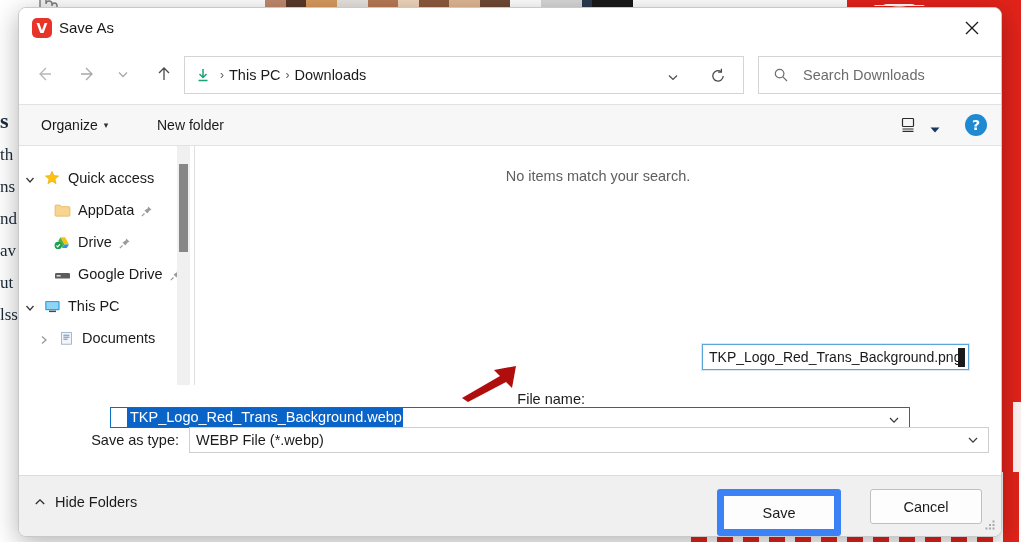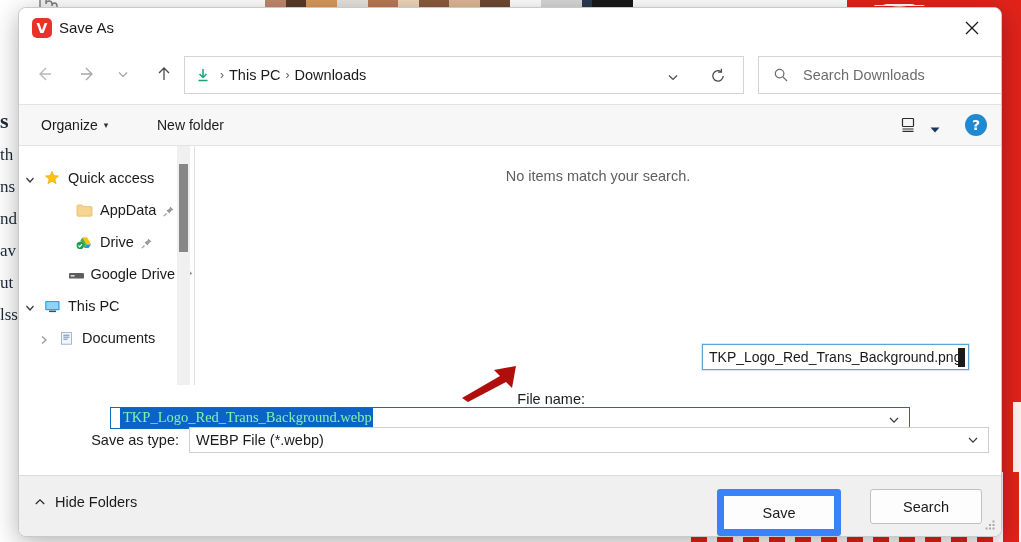--- a/index.html
+++ b/index.html
@@ -84,21 +84,21 @@
     font-family:"DejaVu Sans",sans-serif;}
 
   
   .content{position:relative;height:239px;background:#fff;display:flex;}
   .navpane{width:175px;position:relative;background:#fff;padding-top:8px;}
   .tree-row{display:flex;align-items:flex-end;height:32px;font-size:14.5px;color:#1b1b1b;
     cursor:pointer;white-space:nowrap;}
   .tw{width:22px;display:flex;align-items:center;justify-content:center;}
   .ticon{width:22px;display:flex;align-items:center;justify-content:center;margin-right:5px;}
   .pin{margin-left:6px;display:flex;align-items:center;}
-  .indent1{padding-left:32px;}
+  .indent1{padding-left:10px;}
   .indent2{padding-left:14px;}
   .scrolltrack{position:absolute;right:4px;top:0;width:13px;height:239px;background:#f0f0f0;}
   .scrollthumb{position:absolute;left:2px;top:18px;width:9px;height:88px;background:#878787;}
   .splitter{width:1px;background:#e0e0e0;}
   .filepane{flex:1;position:relative;background:#fff;}
   .empty-msg{position:absolute;left:0;right:0;top:22px;text-align:center;
     font-size:14.5px;color:#5e5e5e;}
 
   
   .float-edit{position:absolute;left:507px;top:198px;width:267px;height:26px;
@@ -110,22 +110,22 @@
   
   .annot-arrow{position:absolute;left:460px;top:358px;width:64px;height:44px;z-index:30;}
 
   
   .formzone{position:relative;height:74px;background:#fff;}
   .frow{position:absolute;left:0;right:0;height:28px;display:flex;align-items:center;}
   .frow.r1{top:6px;flex-direction:column;} .frow.r2{top:41px;}
   .flabel{width:160px;text-align:right;padding-right:10px;font-size:14.5px;color:#1b1b1b;}
   .fname-input{width:800px;height:26px;border:1px solid #0a6fc2;background:#fff;
     box-sizing:border-box;display:flex;align-items:center;position:relative;}
-  .fname-input .sel{background:#0a64c8;color:#86efac;font-size:14.5px;padding:1px 1px 2px 3px;
-    margin-left:9px;white-space:nowrap;font-family:Liberation Serif, serif;}
+  .fname-input .sel{background:#0a64c8;color:#ffffff;font-size:14.5px;padding:1px 1px 2px 3px;
+    margin-left:16px;white-space:nowrap;}
   .ftype-input{width:800px;height:26px;border:1px solid #cfcfcf;background:#fff;
     box-sizing:border-box;display:flex;align-items:center;position:relative;}
   .ftype-input .txt{font-size:14.5px;color:#1b1b1b;padding-left:6px;}
   .combo-caret{position:absolute;right:8px;top:5px;cursor:pointer;}
 
   
   .footer{position:absolute;left:0;right:0;bottom:0;height:60px;background:#f0f0f0;
     border-top:1px solid #dcdcdc;}
   .hidefolders{position:absolute;left:14px;top:18px;display:flex;align-items:center;
     font-size:14.5px;color:#1b1b1b;cursor:pointer;}
@@ -408,21 +408,21 @@
   <div class="footer">
     <div class="hidefolders">
       <span class="chev">
         <svg width="14" height="14" viewBox="0 0 14 14">
           <path d="M2.8 9 L7 4.8 L11.2 9" stroke="#2b2b2b" stroke-width="1.3" fill="none"></path>
         </svg>
       </span>
       <span>Hide Folders</span>
     </div>
     <div class="btn save">Save</div>
-    <div class="btn cancel">Search</div>
+    <div class="btn cancel">Cancel</div>
     <svg class="grip" viewBox="0 0 12 12">
       <g fill="#a9a9a9">
         <rect x="8.5" y="0.5" width="2" height="2"></rect>
         <rect x="5" y="4" width="2" height="2"></rect>
           <rect x="8.5" y="4" width="2" height="2"></rect>
         <rect x="1.5" y="7.5" width="2" height="2"></rect>
           <rect x="5" y="7.5" width="2" height="2"></rect>
           <rect x="8.5" y="7.5" width="2" height="2"></rect>
       </g>
     </svg>

